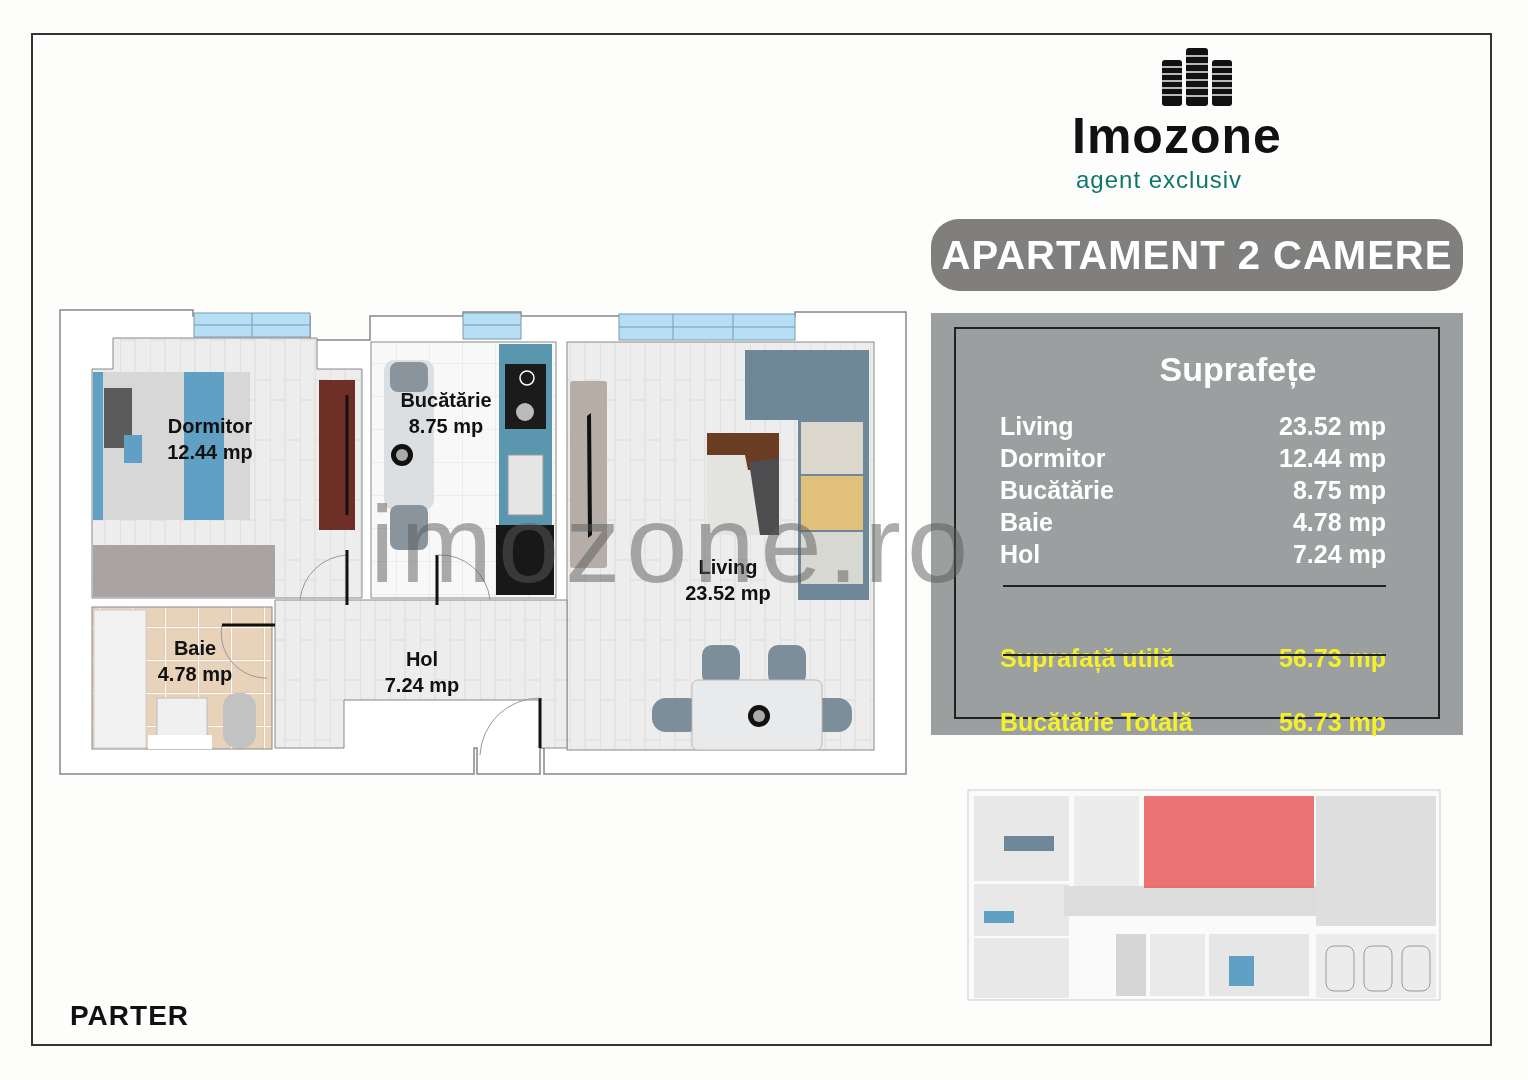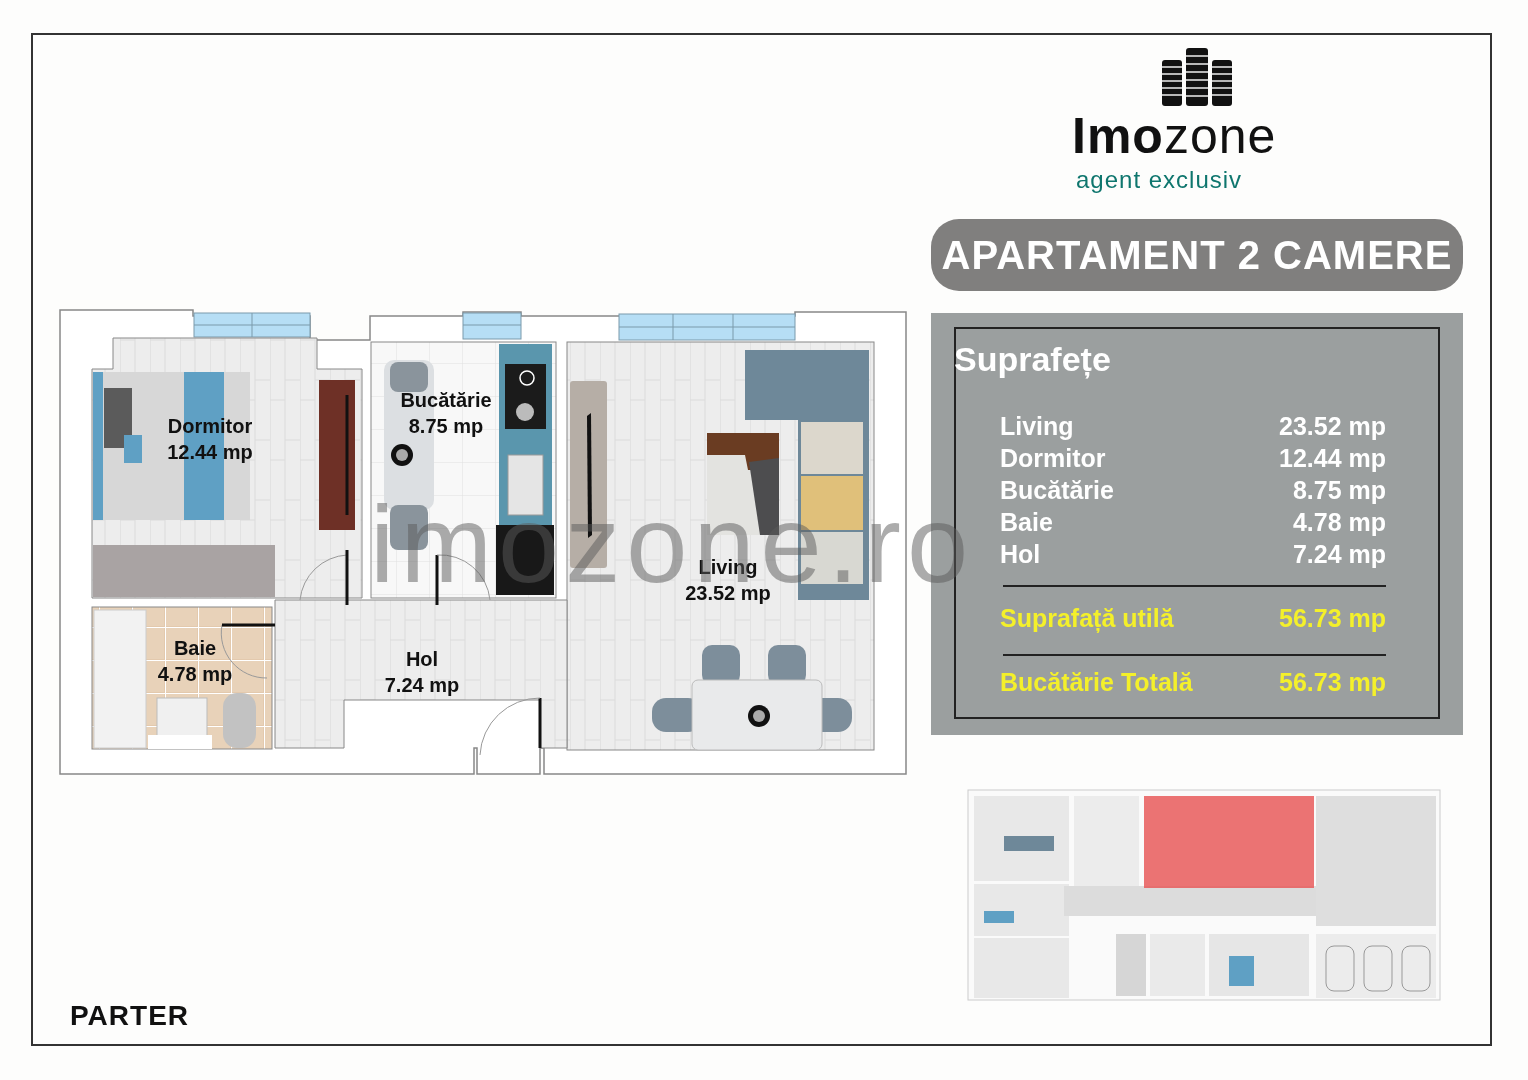--- a/index.html
+++ b/index.html
@@ -3,30 +3,30 @@
 <meta charset="utf-8">
 <style>
   html, body { margin:0; padding:0; }
   body { width:1528px; height:1080px; background:#fdfdfc; position:relative; overflow:hidden; font-family:"Liberation Sans", sans-serif; }
   .frame { position:absolute; left:31px; top:33px; width:1461px; height:1013px; border:2px solid #333; box-sizing:border-box; }
   .abs { position:absolute; }
   
   .logo-icon { left:1160px; top:46px; width:74px; height:62px; }
   .logo-text { left:1072px; top:108px; width:250px; font-size:50px; letter-spacing:1px; color:#111; line-height:56px; }
   .logo-text .thin { font-weight:bold; }
-  .logo-text .bold { font-weight:normal; }
+  .logo-text .bold { font-weight:bold; }
   .logo-sub { left:1076px; top:166px; width:250px; font-size:24px; color:#0f766e; letter-spacing:1px; }
   
   .title-band { left:931px; top:219px; width:532px; height:72px; background:#807f7e; color:#fff; font-weight:bold; font-size:40px; letter-spacing:1px; display:flex; align-items:center; justify-content:center;border-radius:28px; }
   
   .areas-panel { left:931px; top:313px; width:532px; height:422px; background:#9b9f9f; }
   .areas-inner { left:954px; top:327px; width:486px; height:392px; border:2px solid #222; box-sizing:border-box; }
-  .areas-title { left:954px; top:340px; width:486px; color:#fff; font-weight:bold; font-size:34px; }
+  .areas-title { left:954px; top:350px; width:486px; text-align:center; color:#fff; font-weight:bold; font-size:34px;padding-left:41px; }
   .area-row { position:absolute; left:1000px; width:386px; height:32px; display:flex; justify-content:space-between; color:#fff; font-weight:bold; font-size:25px; }
-  .area-row.total { color:#f4f02a; }
+  .area-row.total { color:#f4f02a;margin-top:40px; }
   .divider { position:absolute; left:1003px; width:383px; height:2px; background:#222; }
   
   .plan { left:58px; top:306px; width:850px; height:472px; }
   .room-label { position:absolute; text-align:center; font-weight:bold; font-size:20px; color:#111; line-height:26px; }
   .watermark { left:370px; top:480px; font-size:110px; color:rgba(90,90,90,0.5); font-weight:normal; letter-spacing:6px; white-space:nowrap; }
   .parter { left:70px; top:1000px; font-size:28px; font-weight:bold; color:#111; letter-spacing:1px;text-align:center; }
   .mini-plan { left:964px; top:786px; width:484px; height:216px; }
 </style>
 </head>
 <body>

